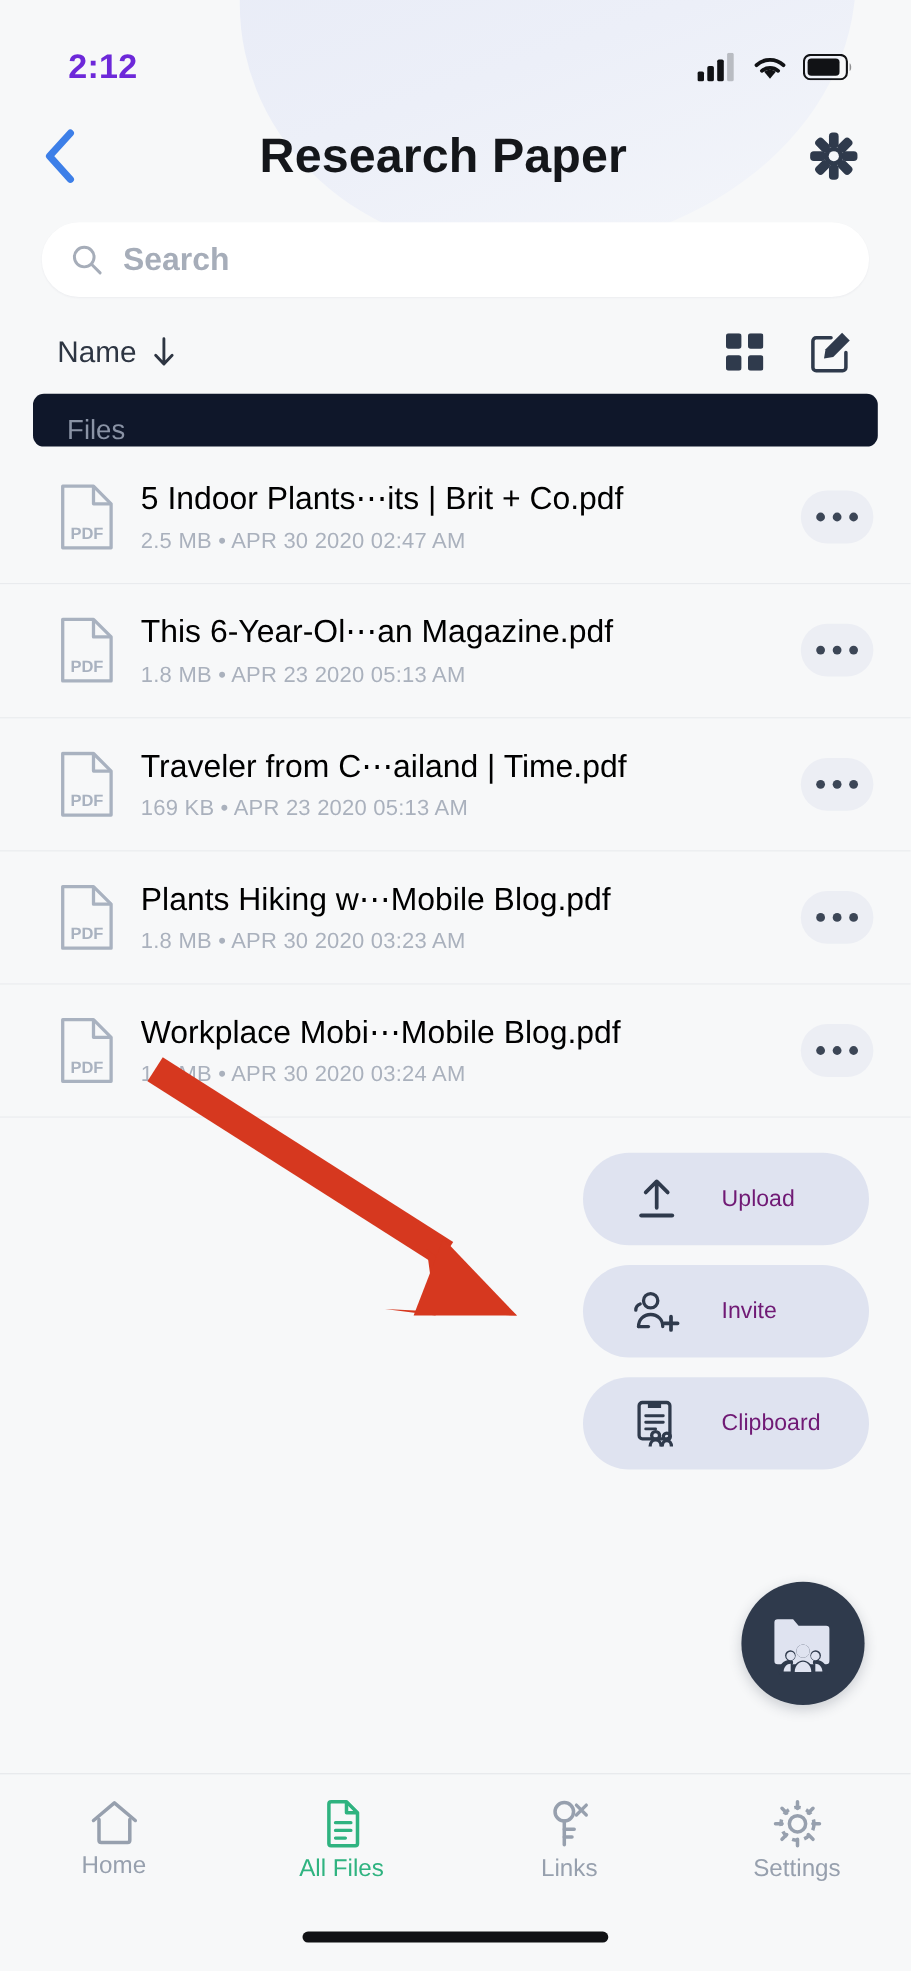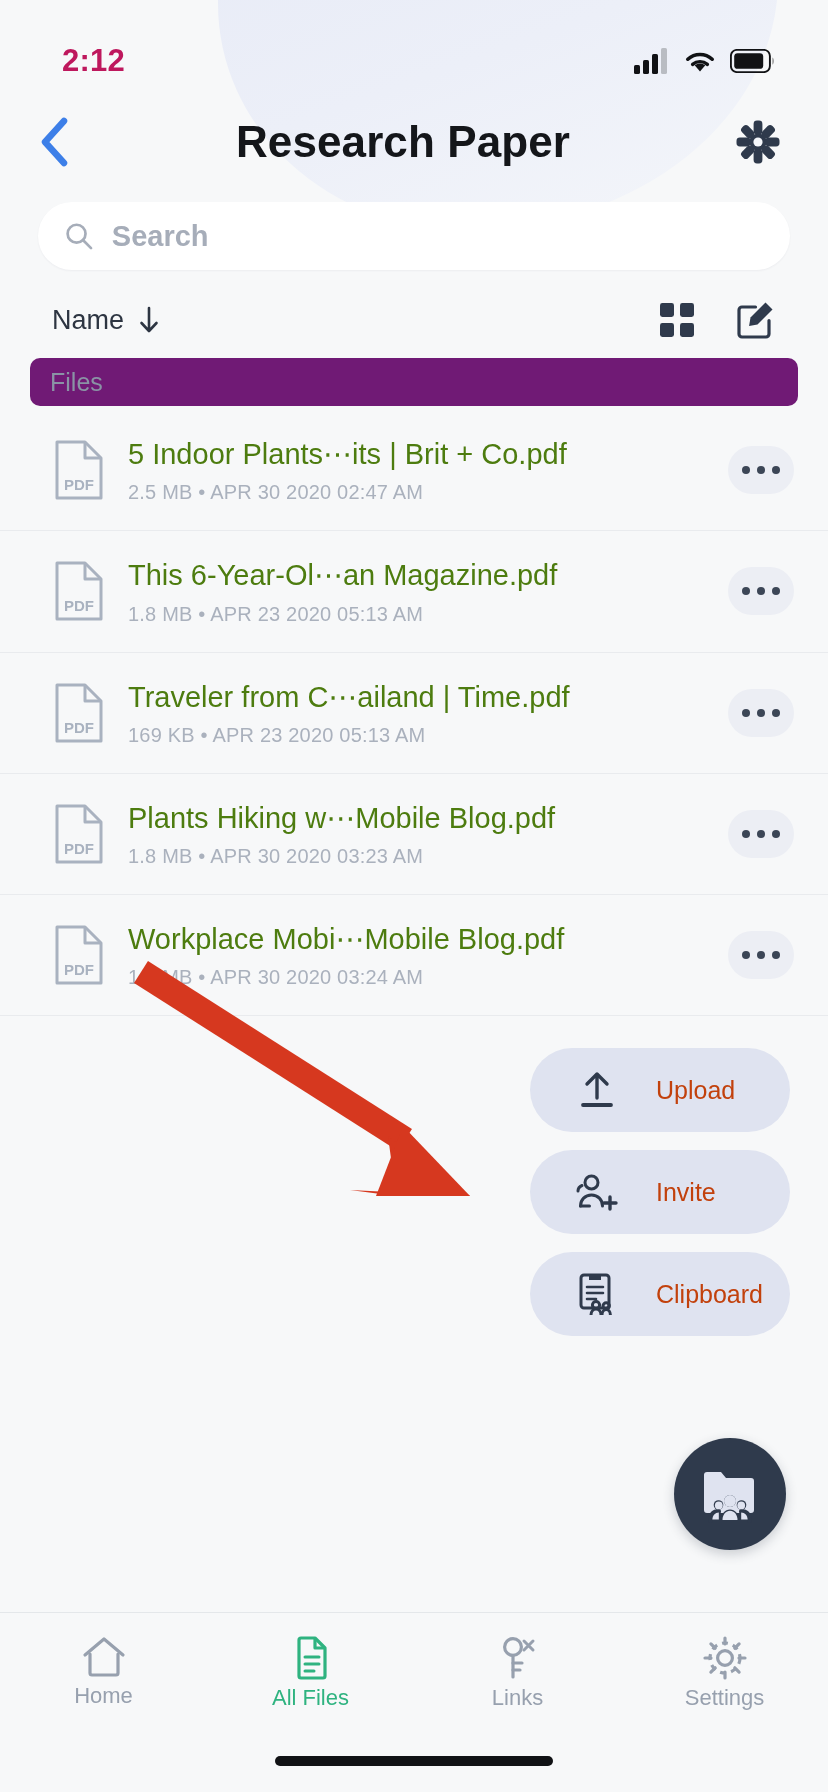--- a/index.html
+++ b/index.html
@@ -22,21 +22,21 @@
     pointer-events:none;
   }
 
   
   .statusbar {
     position:relative; height:96px;
     display:flex; align-items:center; justify-content:space-between;
     padding: 26px 52px 0 62px;
   }
   .status-time {
-    font-size: 31px; font-weight: 700; color:#be185d; letter-spacing:0.2px;
+    font-size: 31px; font-weight: 700; color:#6d28d9; letter-spacing:0.2px;
   }
   .status-right { display:flex; align-items:center; gap:13px; }
 
   
   .navbar {
     position:relative; height:92px;
     display:flex; align-items:center; padding: 0 38px 0 22px;
   }
   .back-btn {
     width:64px; height:64px; display:flex; align-items:center; justify-content:center;
@@ -67,58 +67,58 @@
     display:flex; align-items:center; padding: 30px 40px 12px 52px;
   }
   .sort-label { font-size:27px; color:#2d3542; font-weight:400; }
   .sort-arrow { margin-left:14px; display:flex; align-items:center; }
   .sortrow-spacer { flex:1; }
   .view-icons { display:flex; align-items:center; gap:42px; padding-right:12px; }
   .icon-btn { cursor:pointer; display:flex; align-items:center; }
 
   
   .section-pill {
-    margin: 6px 30px 0 30px; height:48px; background:#701a75;
-    border-radius:10px; display:flex; align-items:center; padding-left:20px;
+    margin: 6px 30px 0 30px; height:48px; background:#0f172a;
+    border-radius:10px; display:flex; align-items:flex-end; padding-left:31px;
   }
   .section-pill span { font-size:25px; color:#8a93a5; }
 
   
   .file-list { margin-top: 4px; }
   .file-row {
     display:flex; align-items:center;
     padding: 26px 34px 26px 52px;
     border-bottom: 1px solid #e9ebee;
     cursor:pointer;
   }
   .file-row:first-child { border-top: none; }
   .file-icon { width:54px; flex:0 0 54px; display:flex; align-items:center; justify-content:center; }
   .file-texts { flex:1; min-width:0; padding-left:22px; }
   .file-name {
-    font-size:29px; color:#4d7c0f; line-height:1.25; white-space:nowrap;
+    font-size:29px; color:#000000; line-height:1.25; white-space:nowrap;
     overflow:hidden; text-overflow:ellipsis;
   }
   .file-meta { font-size:20px; color:#aab1bd; margin-top:9px; letter-spacing:0.2px; }
   .more-btn {
     width:66px; height:48px; border-radius:24px; background:#eceef4;
     display:flex; align-items:center; justify-content:center; gap:7px;
     flex:0 0 66px; cursor:pointer;
   }
   .more-dot { width:8px; height:8px; border-radius:50%; background:#3c4656; }
 
   
   .actions {
     position:absolute; right:38px; top:1048px;
     display:flex; flex-direction:column; gap:18px; align-items:flex-end;
   }
   .action-btn {
     width:260px; height:84px; border-radius:42px; background:#dfe3f0;
     display:flex; align-items:center; padding-left:44px; gap:36px; cursor:pointer;
   }
-  .action-label { font-size:25px; color:#c2410c; }
+  .action-label { font-size:21px; color:#701a75; }
   .action-ico { width:46px; display:flex; align-items:center; justify-content:center; }
 
   
   .fab {
     position:absolute; right:42px; top:1438px;
     width:112px; height:112px; border-radius:50%;
     background:#2f3a4c; display:flex; align-items:center; justify-content:center;
     box-shadow: 0 4px 12px rgba(40,50,70,0.22); cursor:pointer;
   }
 

